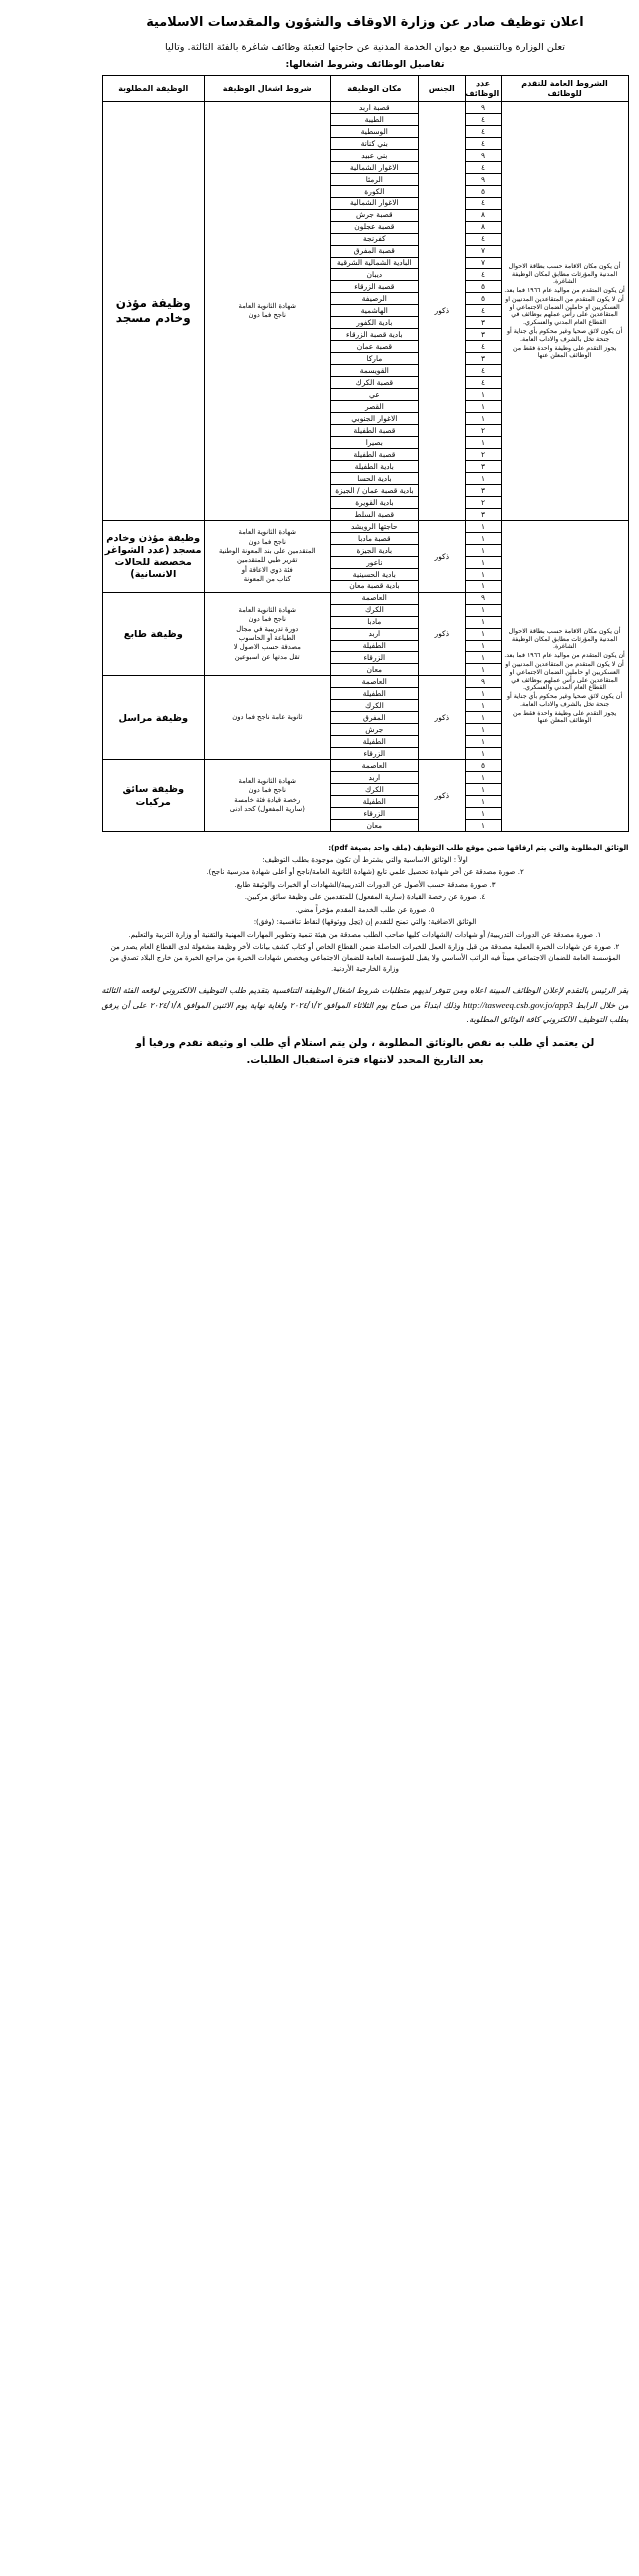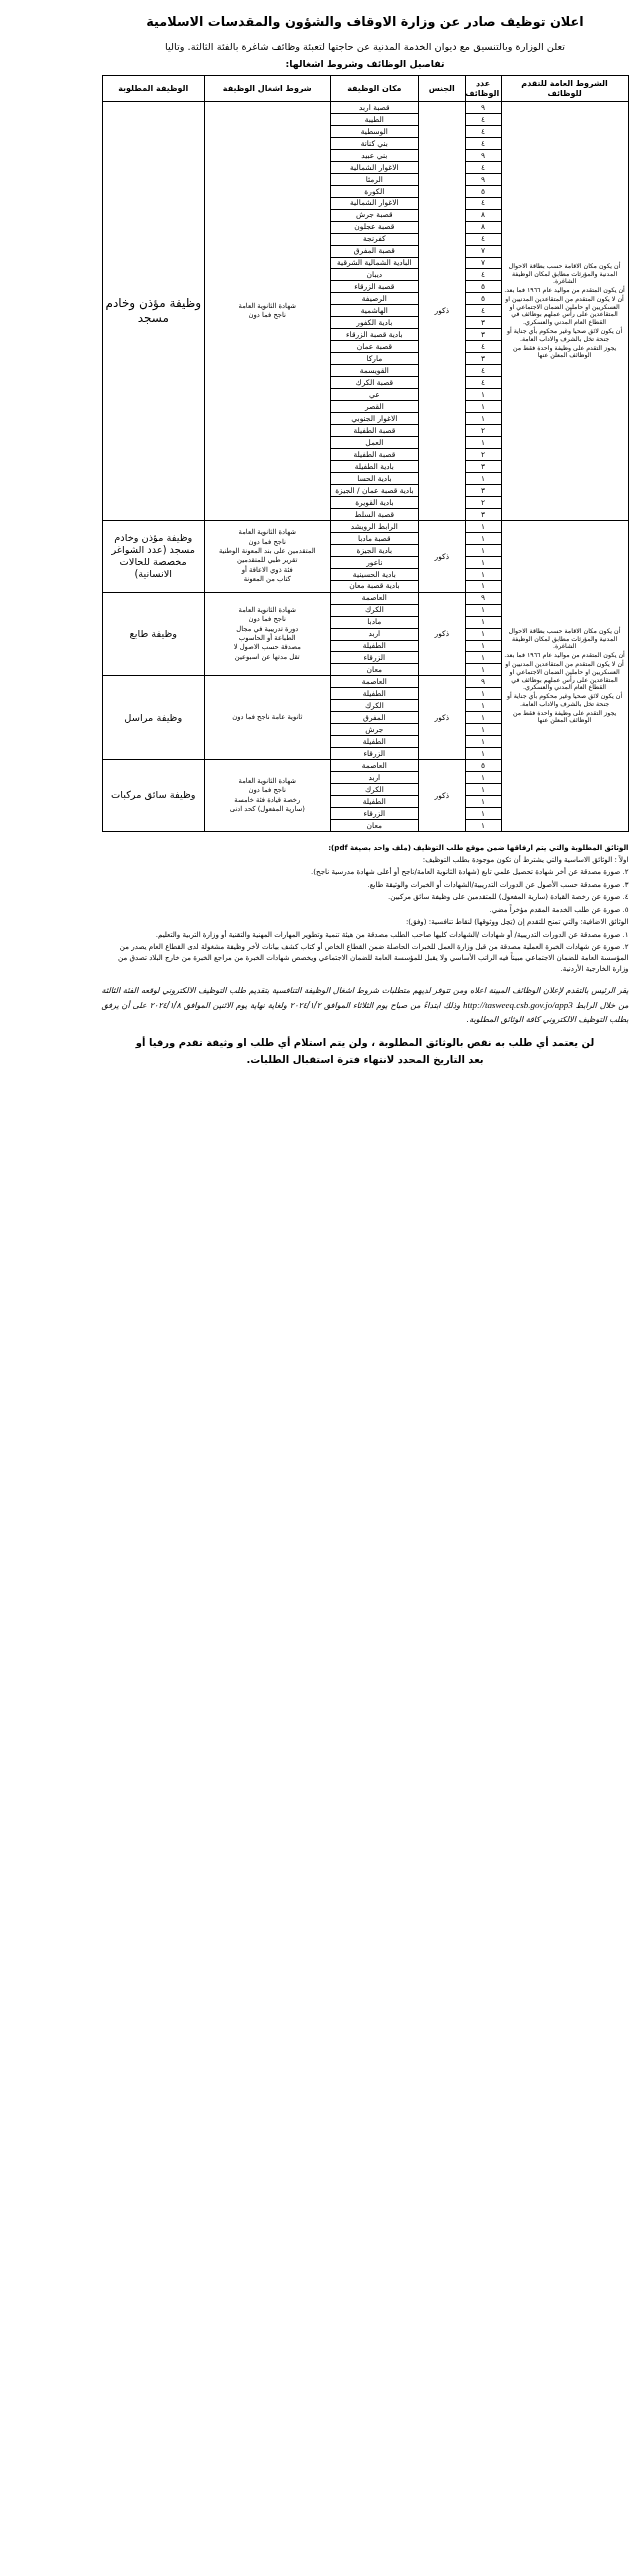--- a/index.html
+++ b/index.html
@@ -50,21 +50,21 @@
     text-align: center;
     vertical-align: middle;
     line-height: 1.25;
   }
   table.main thead th {
     font-weight: bold;
     font-size: 8px;
     padding: 2.3px 1.5px;
   }
   td.job-title {
-    font-weight: normal;
+    font-weight: bold;
     font-size: 12px;
     line-height: 1.6;
     width: 83px;
   }
   td.job-title.small {
     font-size: 9.8px;
   }
   td.cond-cell {
     font-size: 6.8px;
     text-align: right;
@@ -89,20 +89,21 @@
     line-height: 1.55;
     text-align: right;
   }
   .notes .n-head {
     font-weight: bold;
     display: block;
     margin-top: 3.8px;
   }
   .notes p {
     margin: 1.5px 0;
+    text-align: center;
   }
   .final {
     margin-top: 9px;
     font-size: 8px;
     line-height: 1.7;
     text-align: justify;
     font-style: italic;
   }
   .final .link {
     font-family: "Liberation Serif", "DejaVu Serif", serif;
@@ -261,21 +262,21 @@
         <tr>
           <td class="count">١</td>
           <td class="place">الاغوار الجنوبي</td>
         </tr>
         <tr>
           <td class="count">٢</td>
           <td class="place">قصبة الطفيلة</td>
         </tr>
         <tr>
           <td class="count">١</td>
-          <td class="place">العمل</td>
+          <td class="place">بصيرا</td>
         </tr>
         <tr>
           <td class="count">٢</td>
           <td class="place">قصبة الطفيلة</td>
         </tr>
         <tr>
           <td class="count">٣</td>
           <td class="place">بادية الطفيلة</td>
         </tr>
         <tr>
@@ -297,21 +298,21 @@
         <tr>
           <td class="gen-cond" rowspan="26">
             <span class="cond-line">أن يكون مكان الاقامة حسب بطاقة الاحوال المدنية والمؤرثات مطابق لمكان الوظيفة الشاغرة.</span>
             <span class="cond-line">أن يكون المتقدم من مواليد عام ١٩٦٦ فما بعد.</span>
             <span class="cond-line">أن لا يكون المتقدم من المتقاعدين المدنيين او العسكريين او حاملين الضمان الاجتماعي او المتقاعدين على رأس عملهم بوظائف في القطاع العام المدني والعسكري.</span>
             <span class="cond-line">أن يكون لائق صحيا وغير محكوم بأي جناية أو جنحة تخل بالشرف والاداب العامة.</span>
             <span class="cond-line">يجوز التقدم على وظيفة واحدة فقط من الوظائف المعلن عنها</span>
           </td>
           <td class="count">١</td>
           <td class="gender" rowspan="6">ذكور</td>
-          <td class="place">الرابط الرويشد</td>
+          <td class="place">حاجتها الرويشد</td>
           <td class="cond-cell" rowspan="6">
             <span class="cond-line">شهادة الثانوية العامة</span>
             <span class="cond-line">ناجح فما دون</span>
             <span class="cond-line">المتقدمين على بند المعونة الوطنية</span>
             <span class="cond-line">تقرير طبي للمتقدمين</span>
             <span class="cond-line">فئة ذوي الاعاقة أو</span>
             <span class="cond-line">كتاب من المعونة</span>
           </td>
           <td class="job-title small" rowspan="6">وظيفة مؤذن وخادم مسجد (عدد الشواغر مخصصة للحالات الانسانية)</td>
         </tr>

